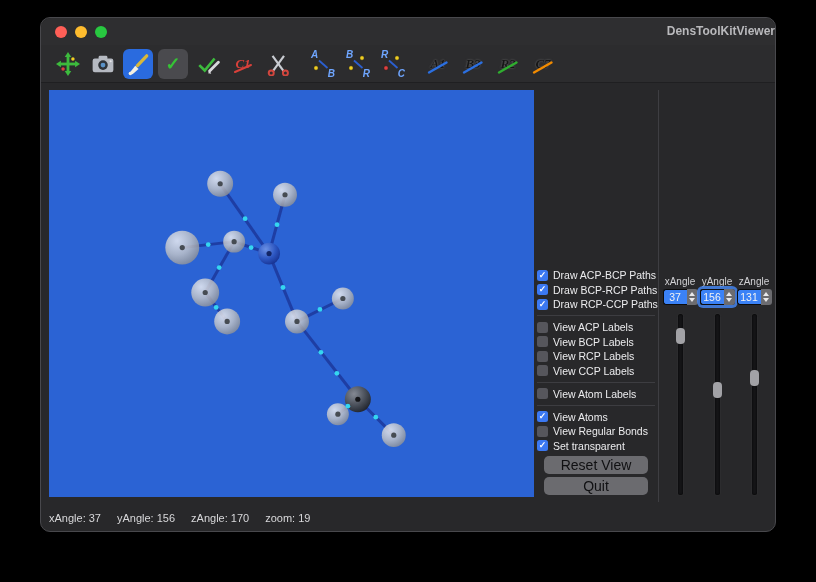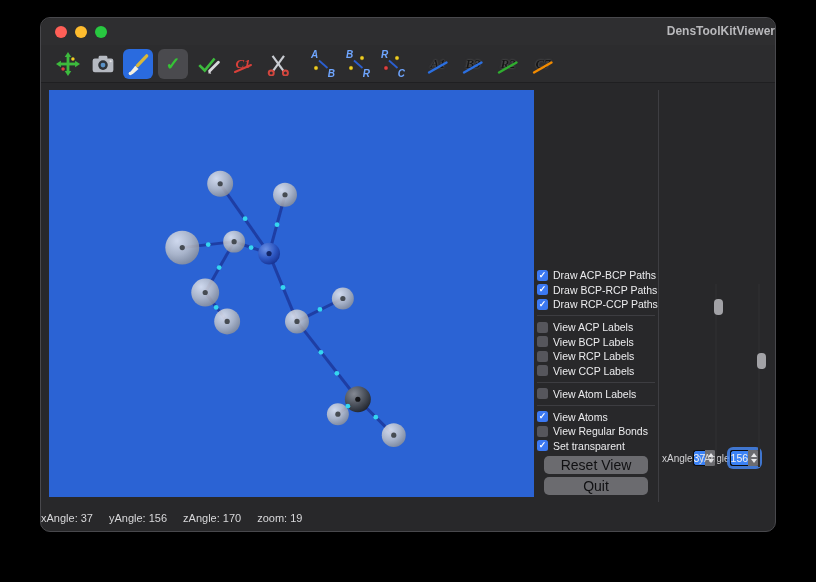--- a/index.html
+++ b/index.html
@@ -32,35 +32,35 @@
   .cb-row{display:flex;align-items:center;gap:5px;height:14px;margin:.5px 0;}
   .cb-box{width:11px;height:11px;border-radius:2.5px;background:#56565c;flex:0 0 auto;
     font-size:9px;line-height:11px;text-align:center;color:#fff;font-weight:bold;}
   .cb-box.checked{background:#3b78f2;}
   .cb-label{font-size:10.5px;color:#ececee;white-space:nowrap;}
   .cb-sep{height:1px;background:#3d3d41;margin:4px 0;}
   .panel-btn{display:block;width:104px;height:18px;margin:3px auto 0;background:#6b6b6f;
     border:none;border-radius:5px;font-size:14px;color:#101012;font-family:inherit;line-height:18px;text-align:center;}
   .vsep{position:absolute;left:617px;top:72px;width:1px;height:412px;background:#3e3e42;}
   .angles{position:absolute;left:621px;top:72px;width:112px;display:flex;gap:1px;padding-top:186px;}
-  .angle-col{width:36px;display:flex;flex-direction:row;align-items:flex-end;}
+  .angle-col{width:36px;display:flex;flex-direction:column;align-items:center;}
   .angle-label{font-size:10px;color:#d2d2d5;margin-bottom:2px;}
   .spin{display:flex;width:35px;height:16px;border-radius:3px;}
   .spin.focused{box-shadow:0 0 0 3px rgba(68,132,236,.85);}
   .spin-val{flex:1;background:#3b82f6;border:1px solid #0c0c0c;border-right:none;
     border-radius:3px 0 0 3px;color:#f2f2f2;font-size:10.5px;text-align:center;line-height:14px;}
   .stepper{width:11px;background:#6c6c70;border-radius:0 3px 3px 0;display:flex;
     flex-direction:column;align-items:center;justify-content:center;gap:2px;}
   .tri{width:0;height:0;border-left:3px solid transparent;border-right:3px solid transparent;}
   .tri.up{border-bottom:4px solid #e9e9eb;}
   .tri.down{border-top:4px solid #e9e9eb;}
   .slider{position:relative;width:5px;height:181px;margin-top:9px;background:#141416;
     border-radius:2.5px;box-shadow:inset 0 0 2px #000, 0 0 0 1px #2c2c2e;}
   .slider-handle{position:absolute;left:-2px;width:9px;height:16px;border-radius:4px;background:#a2a2a6;}
-  .statusbar{position:absolute;left:0;bottom:7px;display:flex;gap:16px;}
+  .statusbar{position:absolute;left:8px;bottom:7px;display:flex;gap:16px;}
   .status-item{font-size:11px;color:#d8d8da;}
 </style>
 </head>
 <body>
 
 <div class="window">
 
   <div class="titlebar">
     <div class="traffic">
       <span class="tl" style="background: rgb(255, 95, 87);"></span>
@@ -350,20 +350,33 @@
           <span class="spin-val">156</span>
           <div class="stepper">
             <span class="tri up"></span>
             <span class="tri down"></span>
           </div>
         </div>
         <div class="slider">
           <div class="slider-handle" style="top: 68px;"></div>
         </div>
       </div>
+      <div class="angle-col">
+        <div class="angle-label">zAngle</div>
+        <div class="spin">
+          <span class="spin-val">131</span>
+          <div class="stepper">
+            <span class="tri up"></span>
+            <span class="tri down"></span>
+          </div>
+        </div>
+        <div class="slider">
+          <div class="slider-handle" style="top: 56px;"></div>
+        </div>
+      </div>
     </div>
 
   <div class="statusbar">
       <span class="status-item">xAngle: 37</span>
       <span class="status-item">yAngle: 156</span>
       <span class="status-item">zAngle: 170</span>
       <span class="status-item">zoom: 19</span>
     </div>
 
 </div>

